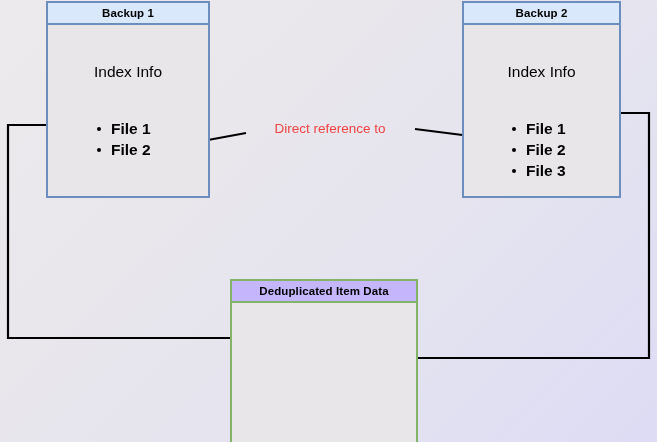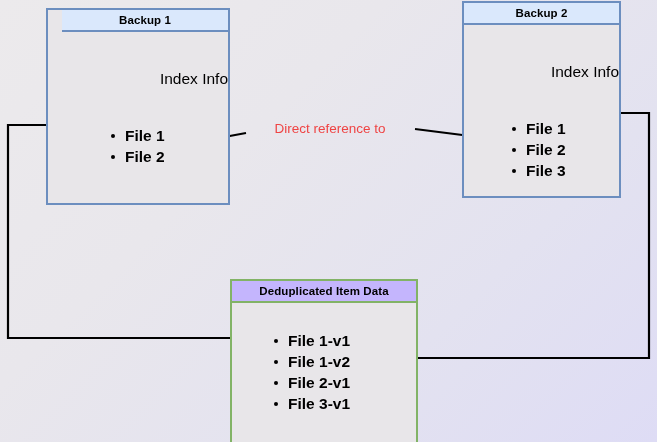--- a/index.html
+++ b/index.html
@@ -53,21 +53,21 @@
 
   .box.blue { border: 2px solid #6c8ebf; }
   .box.blue .hdr { background: #dae8fc; border-bottom: 2px solid #6c8ebf; }
 
   .box.green { border: 2px solid #82b366; }
   .box.green .hdr { background: #c4b5fd; border-bottom: 2px solid #82b366; }
 
   .index-label {
     position: absolute;
     left: 0; right: 0;
-    text-align: right;
+    text-align: center;
     font-size: 15.5px;
     color: #000;
   }
 
   ul.filelist {
     position: absolute;
     margin: 0;
     padding: 0;
     list-style: none;
     font-weight: bold;
@@ -123,21 +123,21 @@
 
     <g>
       <path d="M95,125 L8,125 L8,338 L265,338" stroke="#000" stroke-width="2.2" fill="none" stroke-linejoin="miter" marker-end="url(#ah)"></path>
     </g>
 
     <g>
       <path d="M565,113 L649,113 L649,358 L385,358" stroke="#000" stroke-width="2.2" fill="none" stroke-linejoin="miter" marker-end="url(#ah)"></path>
     </g>
   </svg>
 
-  <div class="box blue" id="backup1" style="left:46px; top:8px; width:184px; height:197px;padding-left:14px;">
+  <div class="box blue" id="backup1" style="left:46px; top:1px; width:164px; height:197px;">
     <div class="hdr">Backup 1</div>
     <div class="body">
       <div class="index-label" style="top:38px;">Index Info</div>
       <ul class="filelist" style="left:49px; top:93px;">
         <li>File 1</li>
         <li>File 2</li>
       </ul>
     </div>
   </div>
 
@@ -148,27 +148,19 @@
       <ul class="filelist" style="left:48px; top:93px;">
         <li>File 1</li>
         <li>File 2</li>
         <li>File 3</li>
       </ul>
     </div>
   </div>
 
   <div class="box green" id="dedup" style="left:230px; top:279px; width:188px; height:166px;">
     <div class="hdr">Deduplicated Item Data</div>
-    <div class="body">
-      <ul class="filelist" style="left:42px; top:27px;">
-        <li>File 1-v1</li>
-        <li>File 1-v2</li>
-        <li>File 2-v1</li>
-        <li>File 3-v1</li>
-      </ul>
-    </div>
   </div>
 
   <div id="caption">
     <span class="ln">Direct reference to</span>
   </div>
 
 </div>
 
 </body></html>

